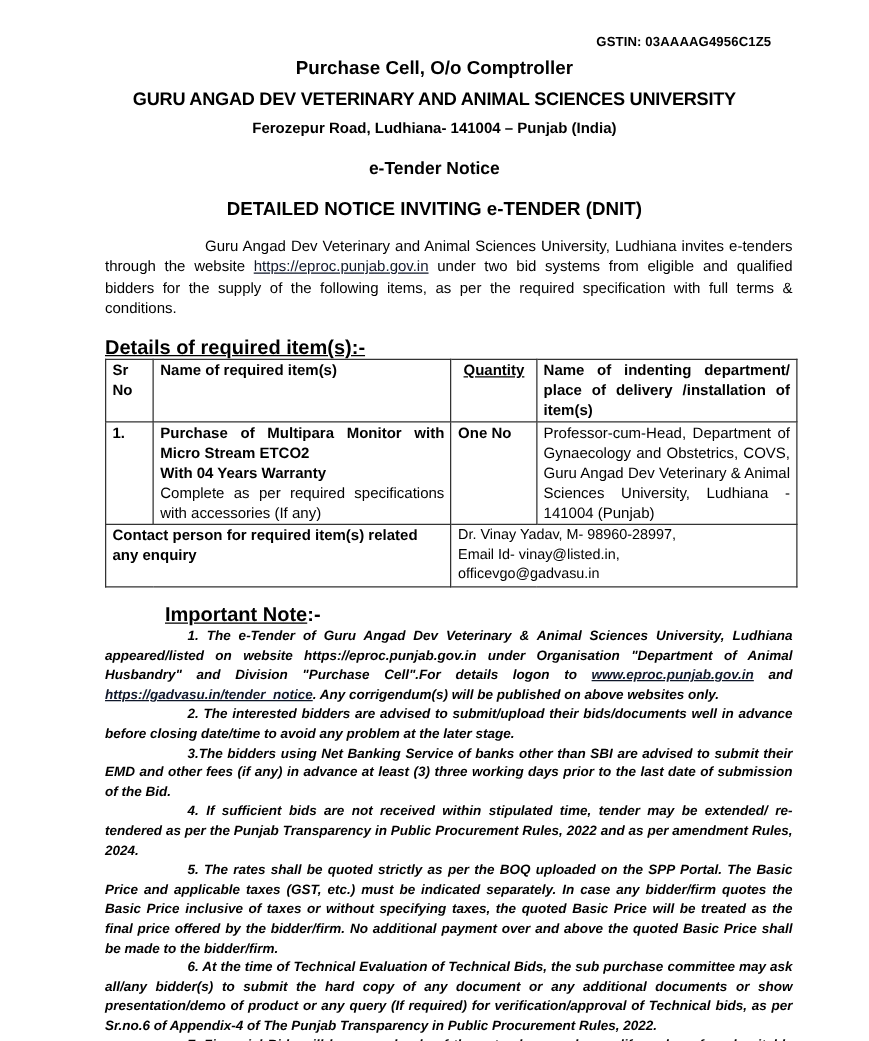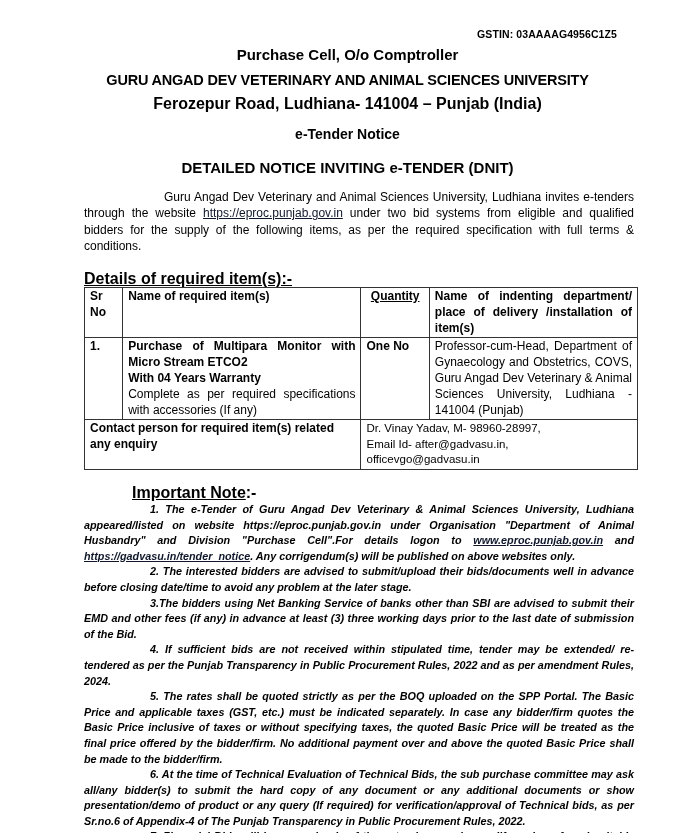--- a/index.html
+++ b/index.html
@@ -28,21 +28,21 @@
       font-weight: bold;
       letter-spacing: 0.1px;
     }
     .hdr {
       position: absolute;
       left: 0; width: 695px;
       text-align: center;
     }
     .hdr-1 { top: 46px; font-size: 15px; font-weight: bold; }
     .hdr-2 { top: 72px; font-size: 14.5px; font-weight: bold; letter-spacing: -0.2px; }
-    .hdr-3 { top: 95px; font-size: 16px; font-weight: bold; }
+    .hdr-3 { top: 95px; font-size: 12px; font-weight: bold; }
     .hdr-4 { top: 126px; font-size: 14px; font-weight: bold; }
     .hdr-5 { top: 159px; font-size: 15px; font-weight: bold; }
 
     .intro {
       position: absolute;
       left: 84px;
       top: 189px;
       width: 550px;
       font-size: 12px;
       line-height: 16.3px;
@@ -137,21 +137,21 @@
         <div class="th">With 04 Years Warranty</div>
         <div class="just" style="text-align-last: left;">Complete as per required specifications with accessories (If any)</div>
       </td>
       <td class="th">One No</td>
       <td class="just">Professor-cum-Head, Department of Gynaecology and Obstetrics, COVS, Guru Angad Dev Veterinary &amp; Animal Sciences University, Ludhiana - 141004 (Punjab)</td>
     </tr>
     <tr class="row-contact">
       <td colspan="2" class="th">Contact person for required item(s) related any enquiry</td>
       <td colspan="2" class="contact-val">
         <div>Dr. Vinay Yadav, M- 98960-28997,</div>
-        <div>Email Id- after@gadvasu.in,</div>
+        <div>Email Id- vinay@listed.in,</div>
         <div>officevgo@gadvasu.in</div>
       </td>
     </tr>
   </tbody>
     </table>
 
   <div class="section-title note-title" style="text-decoration:none;"><span style="text-decoration:underline;padding-left:48px;">Important Note</span><span>:-</span></div>
 
   <div class="notes">
     <p><span>1. The e-Tender of Guru Angad Dev Veterinary &amp; Animal Sciences University, Ludhiana appeared/listed on website https://eproc.punjab.gov.in under Organisation "Department of Animal Husbandry" and Division "Purchase Cell".For details logon to </span><a class="link">www.eproc.punjab.gov.in</a><span> and </span><a class="link">https://gadvasu.in/tender_notice</a><span>. Any corrigendum(s) will be published on above websites only.</span></p>

